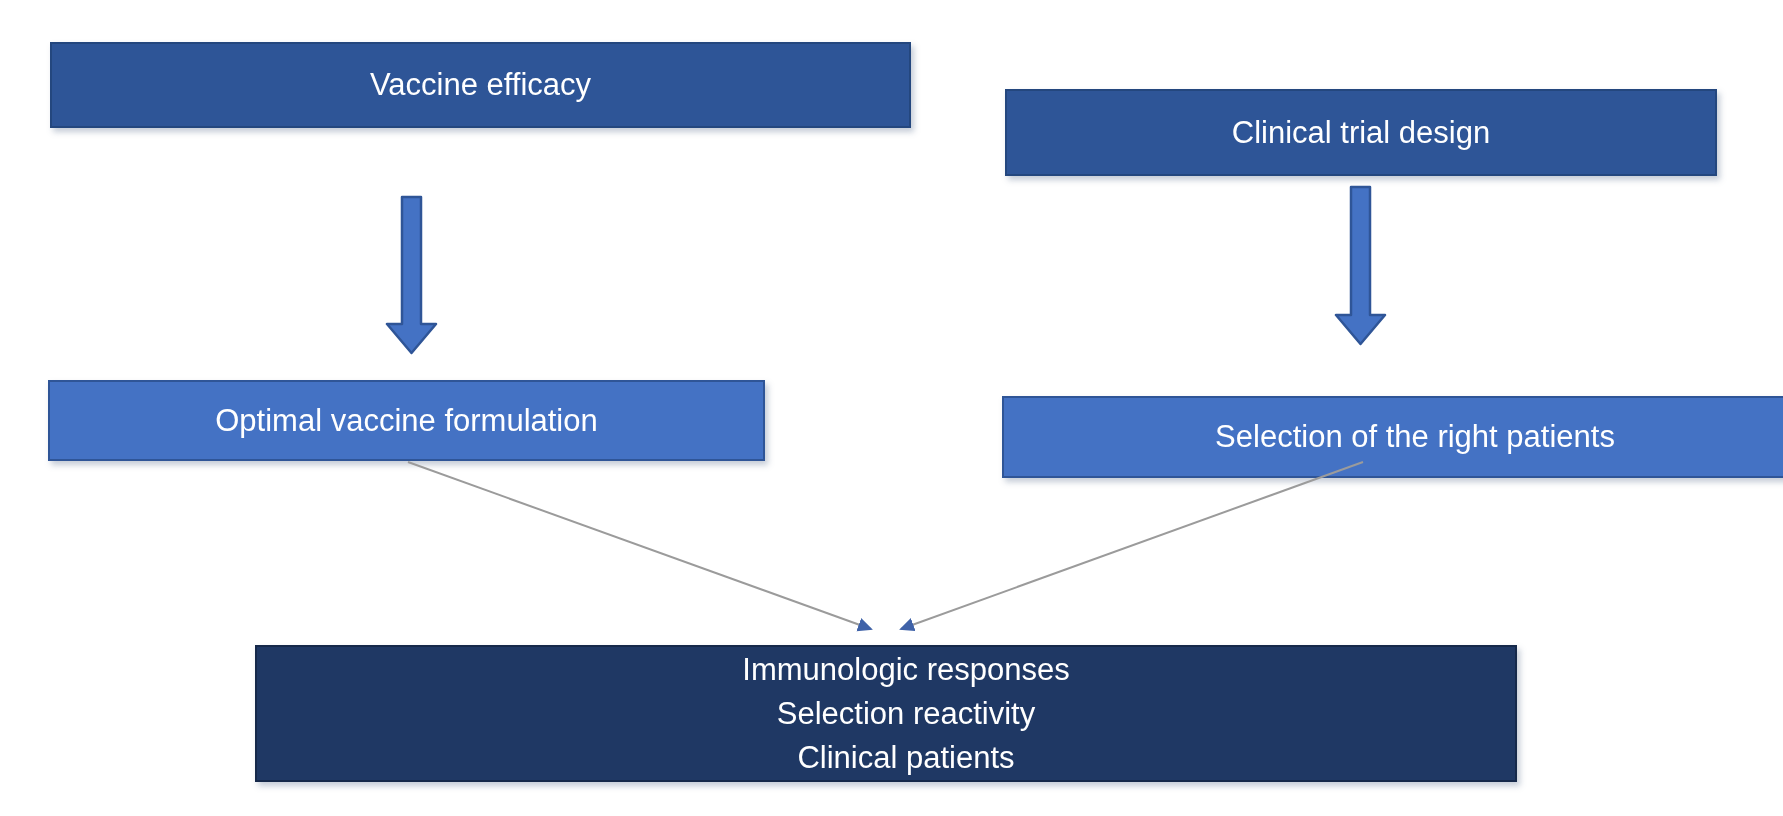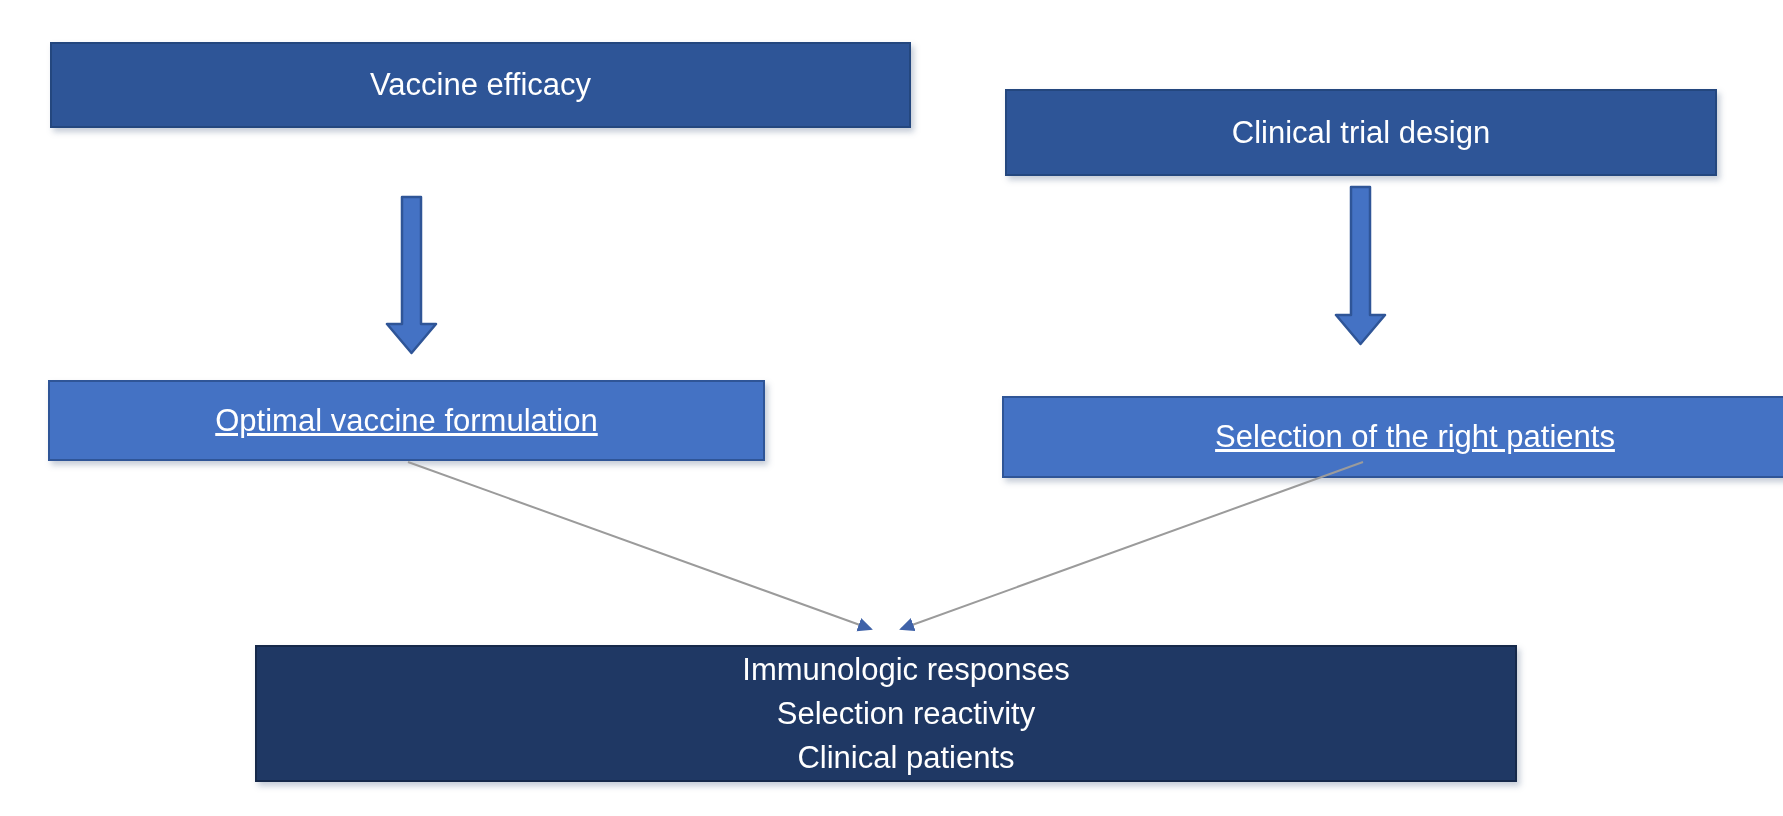--- a/index.html
+++ b/index.html
@@ -26,21 +26,20 @@
     box-sizing: border-box;
     box-shadow: 3px 4px 6px rgba(90,110,140,0.35);
   }
   .node-top {
     background: var(--top-box, #2E5597);
     border: 2px solid var(--top-box-border, #24477E);
   }
   .node-mid {
     background: var(--mid-box, #4472C4);
     border: 2px solid var(--mid-box-border, #2F5597);
-    text-decoration: underline;
   }
   .node-bottom {
     background: var(--bottom-box, #1F3864);
     border: 2px solid var(--bottom-box-border, #16294A);
     flex-direction: column;
     justify-content: center;
     line-height: 44px;
     padding-left: 40px;
   }
   #box-vaccine-efficacy      { left: 50px;   top: 42px;  width: 861px; height: 86px; }

